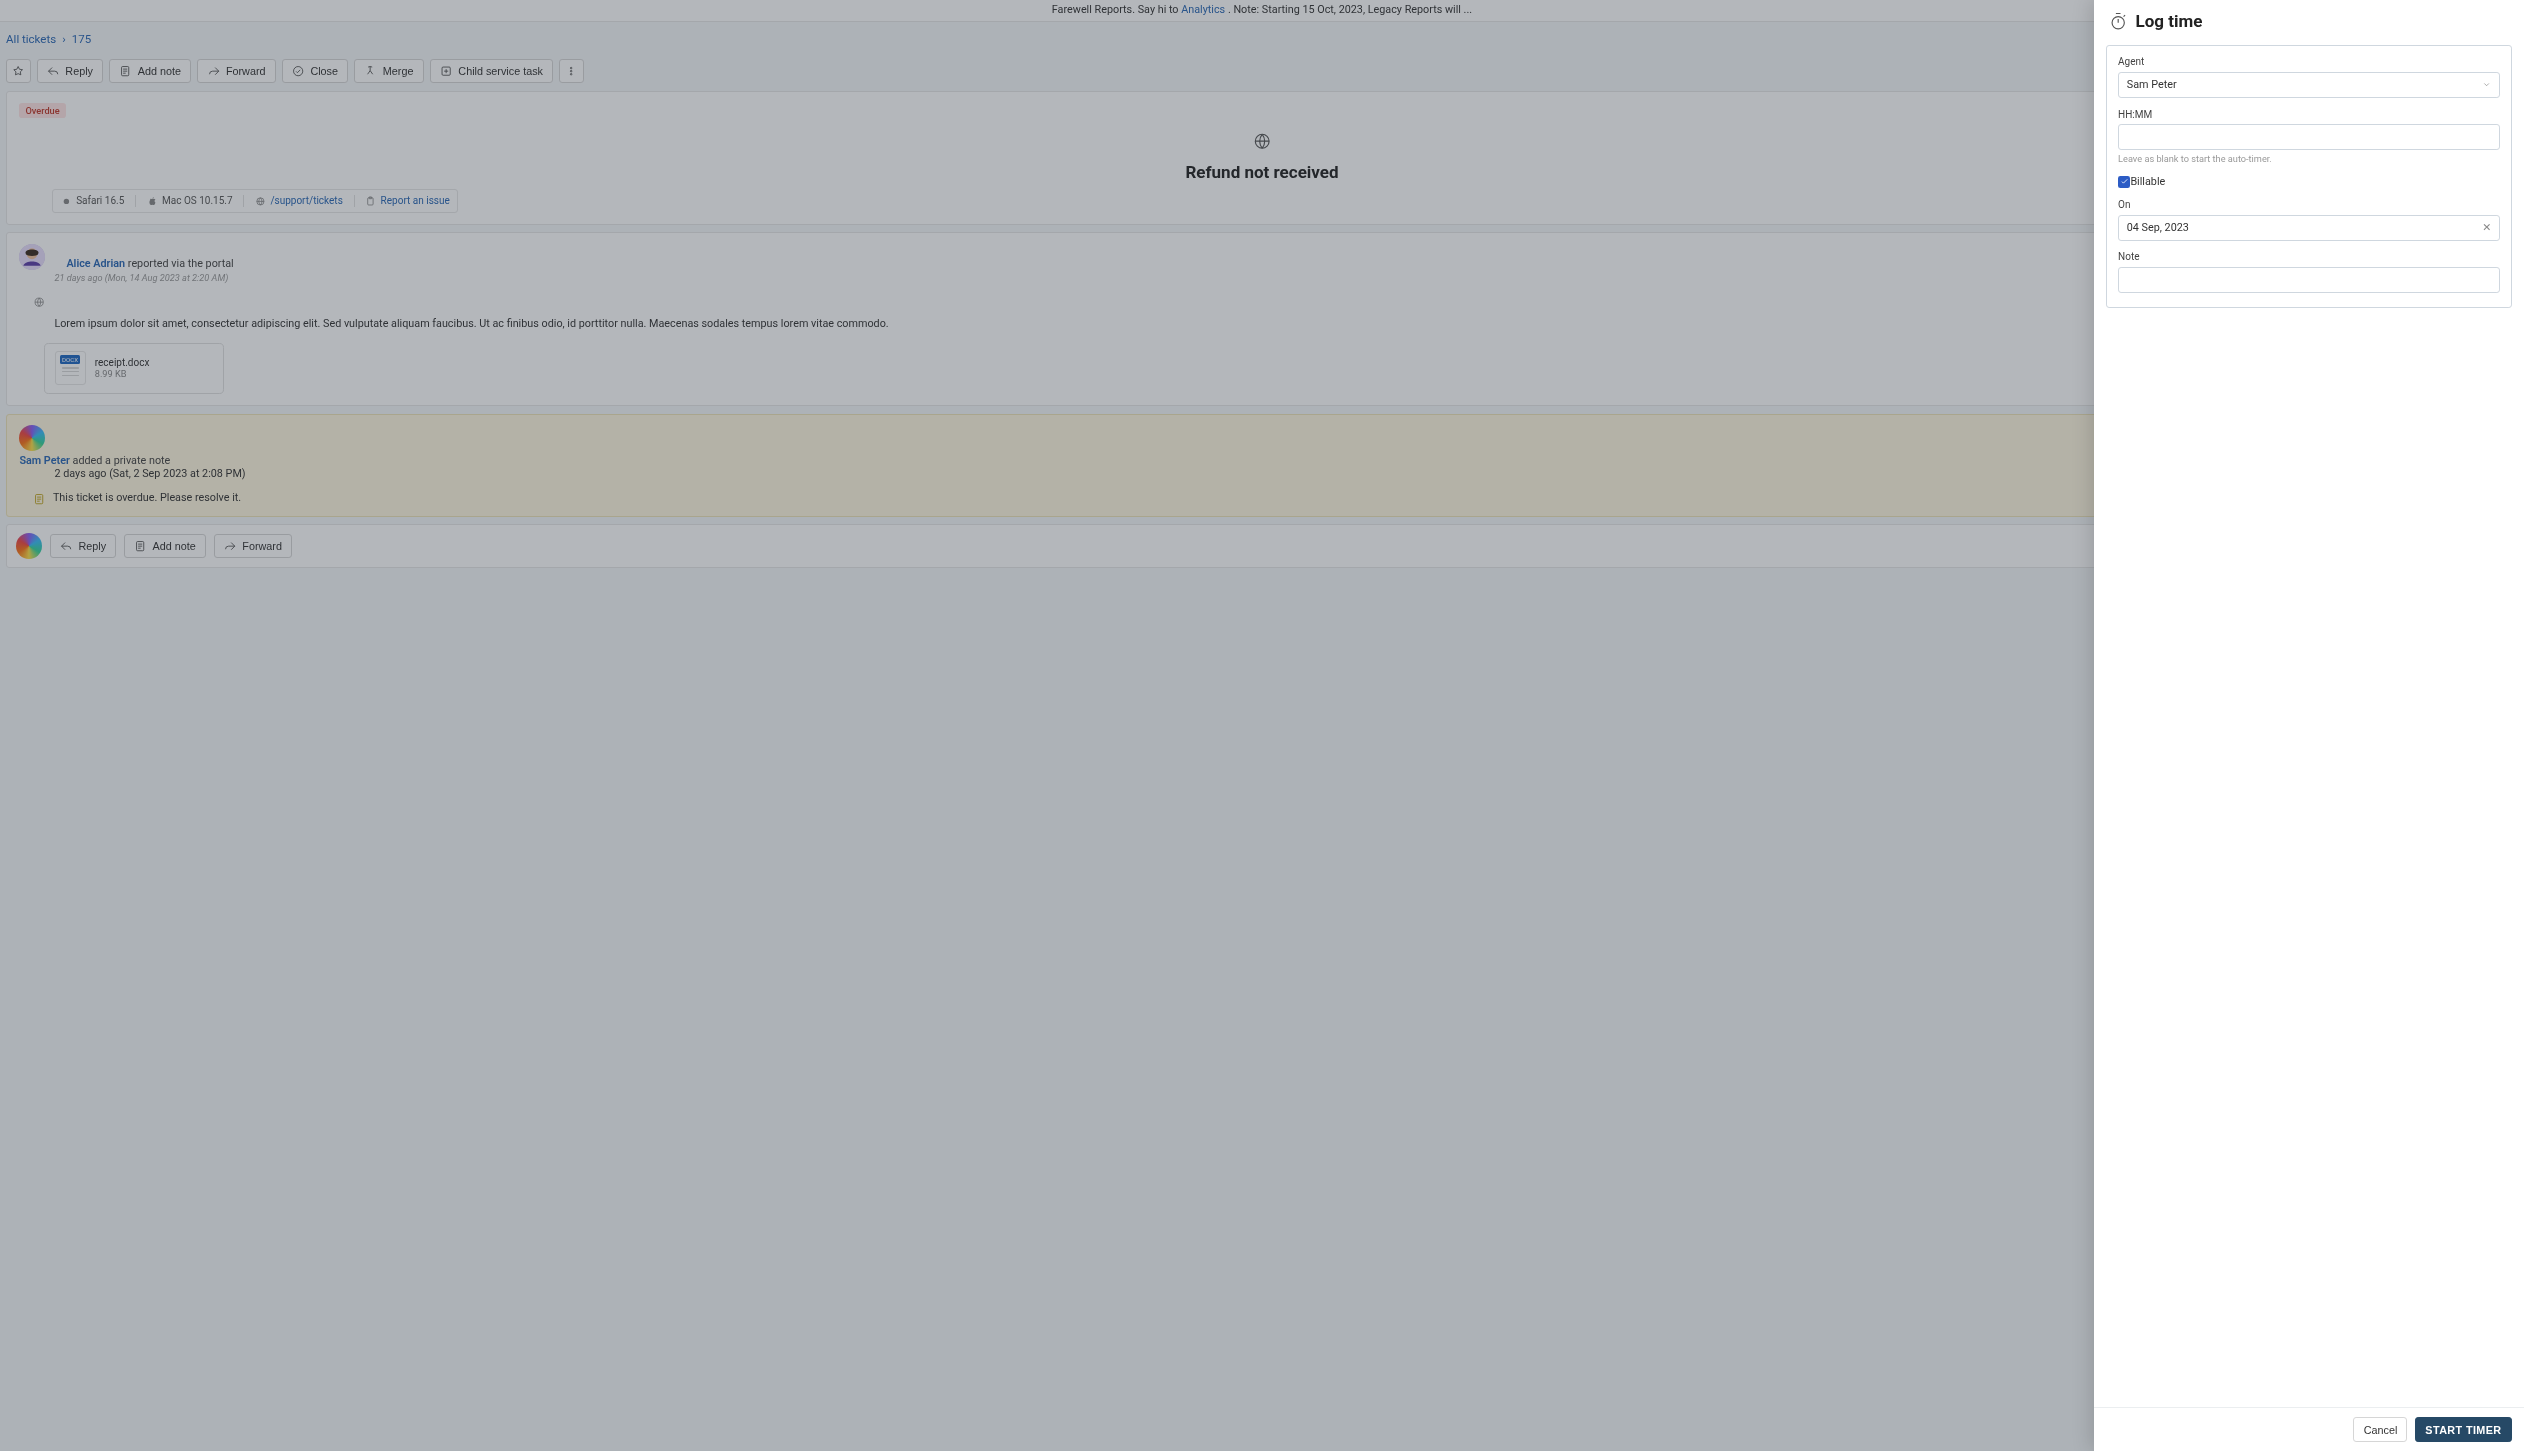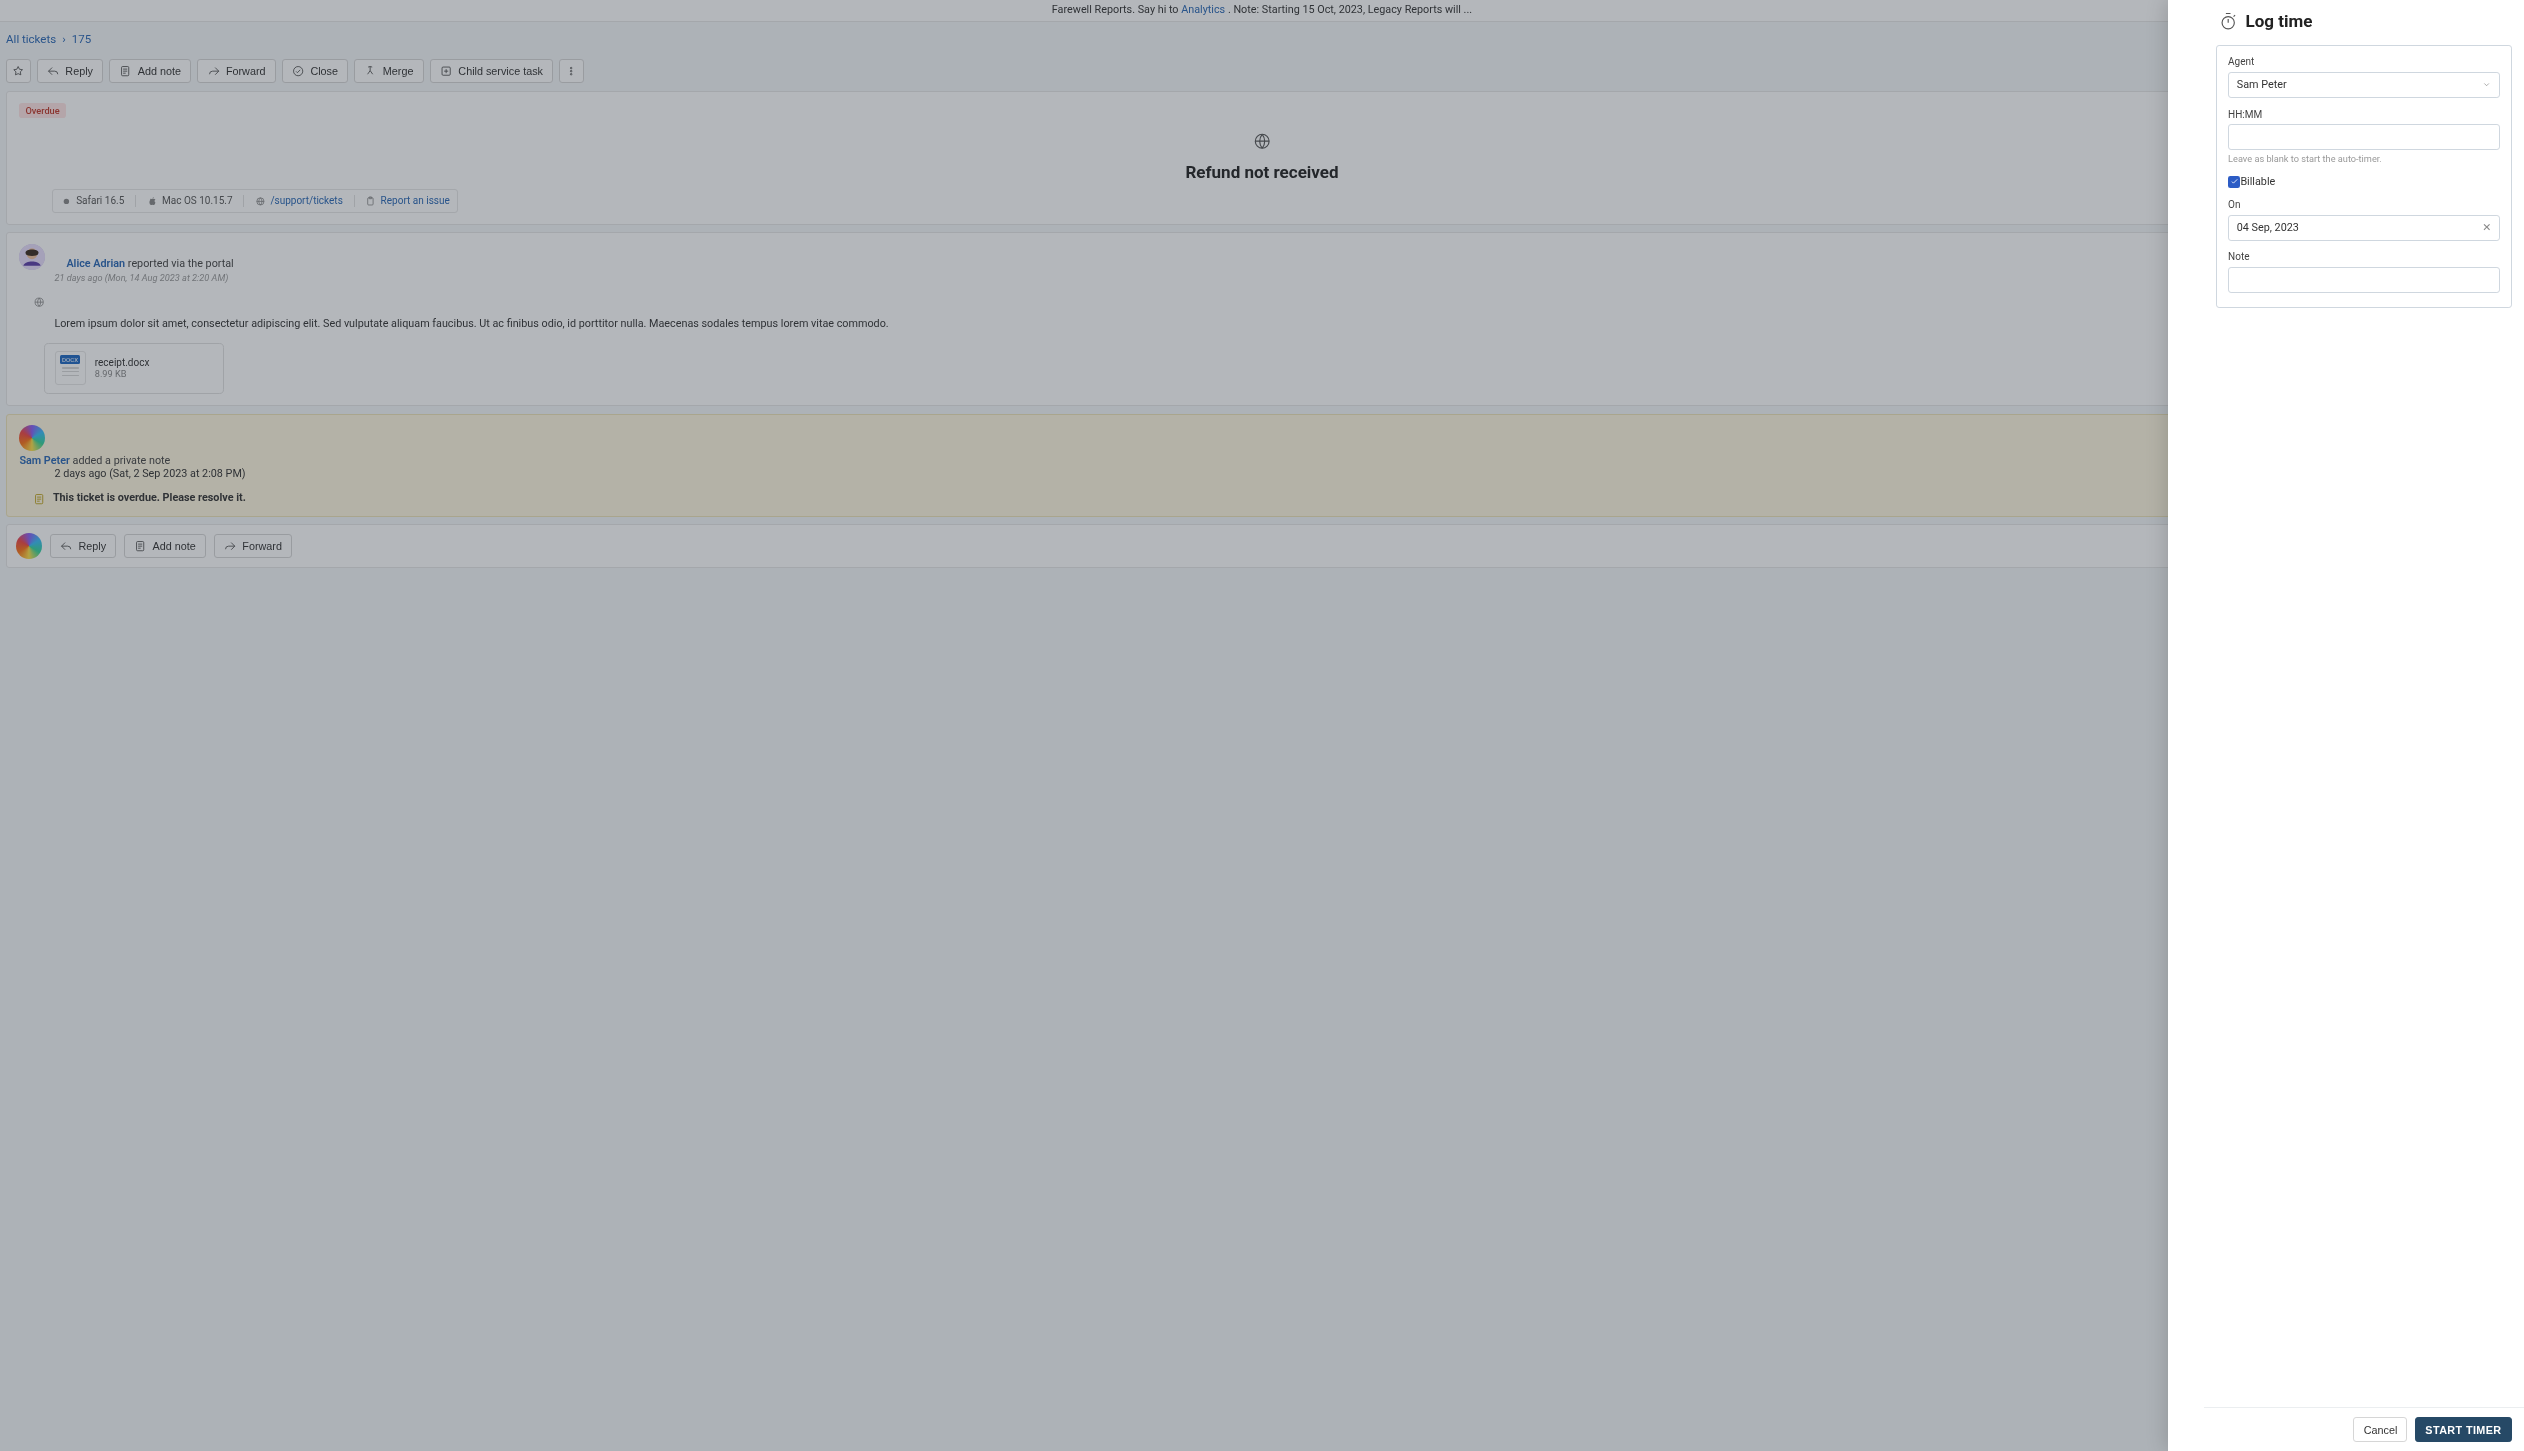--- a/index.html
+++ b/index.html
@@ -167,21 +167,21 @@
     .attachment .name { font-size: 10px; color: #333; }
     .attachment .size { font-size: 9.2px; color: #888; }
 
     .note {
       background: #fff7e0;
       margin: 0 6.1px 7.7px 6.1px;
       border-radius: 3.1px;
       border: 0.8px solid #efe4b8;
       padding: 10.8px 12.3px;
     }
-    .note .body { margin: 10.8px 0 0 35px; display: flex; gap: 7.7px; align-items: flex-start; font-weight: bold; }
+    .note .body { margin: 10.8px 0 0 35px; display: flex; gap: 7.7px; align-items: flex-start; }
     .note .body .note-icon { width: 12.3px; height: 12.3px; stroke: #b79800; fill: none; stroke-width: 1.6; margin-left: -21.5px; margin-top: 1.5px; }
     .note .sub { margin-left: 35px; }
 
     .reply-bar {
       background: #fff;
       margin: 0 6.1px;
       border: 0.8px solid #e6e6e6;
       border-radius: 3.1px;
       padding: 7.7px 9.2px;
       display: flex;
@@ -194,26 +194,25 @@
       position: absolute;
       inset: 0;
       background: rgba(40, 50, 60, 0.35);
       pointer-events: none;
     }
 
     
     .panel {
       position: absolute;
       top: 0; right: 0; bottom: 0;
-      width: 356px;
+      width: 430px;
       background: #fff;
       box-shadow: -3.1px 0 18.4px rgba(0,0,0,0.15);
       display: flex;
       flex-direction: column;
-      padding-left: 36px;
     }
     .panel-header {
       display: flex;
       align-items: center;
       gap: 7.7px;
       padding: 10.8px 15.4px 7.7px 15.4px;
     }
     .panel-header svg { width: 18.4px; height: 18.4px; stroke: #555; fill: none; stroke-width: 1.5; }
     .panel-title { font-size: 17px; font-weight: 700; color: #222; }
 

